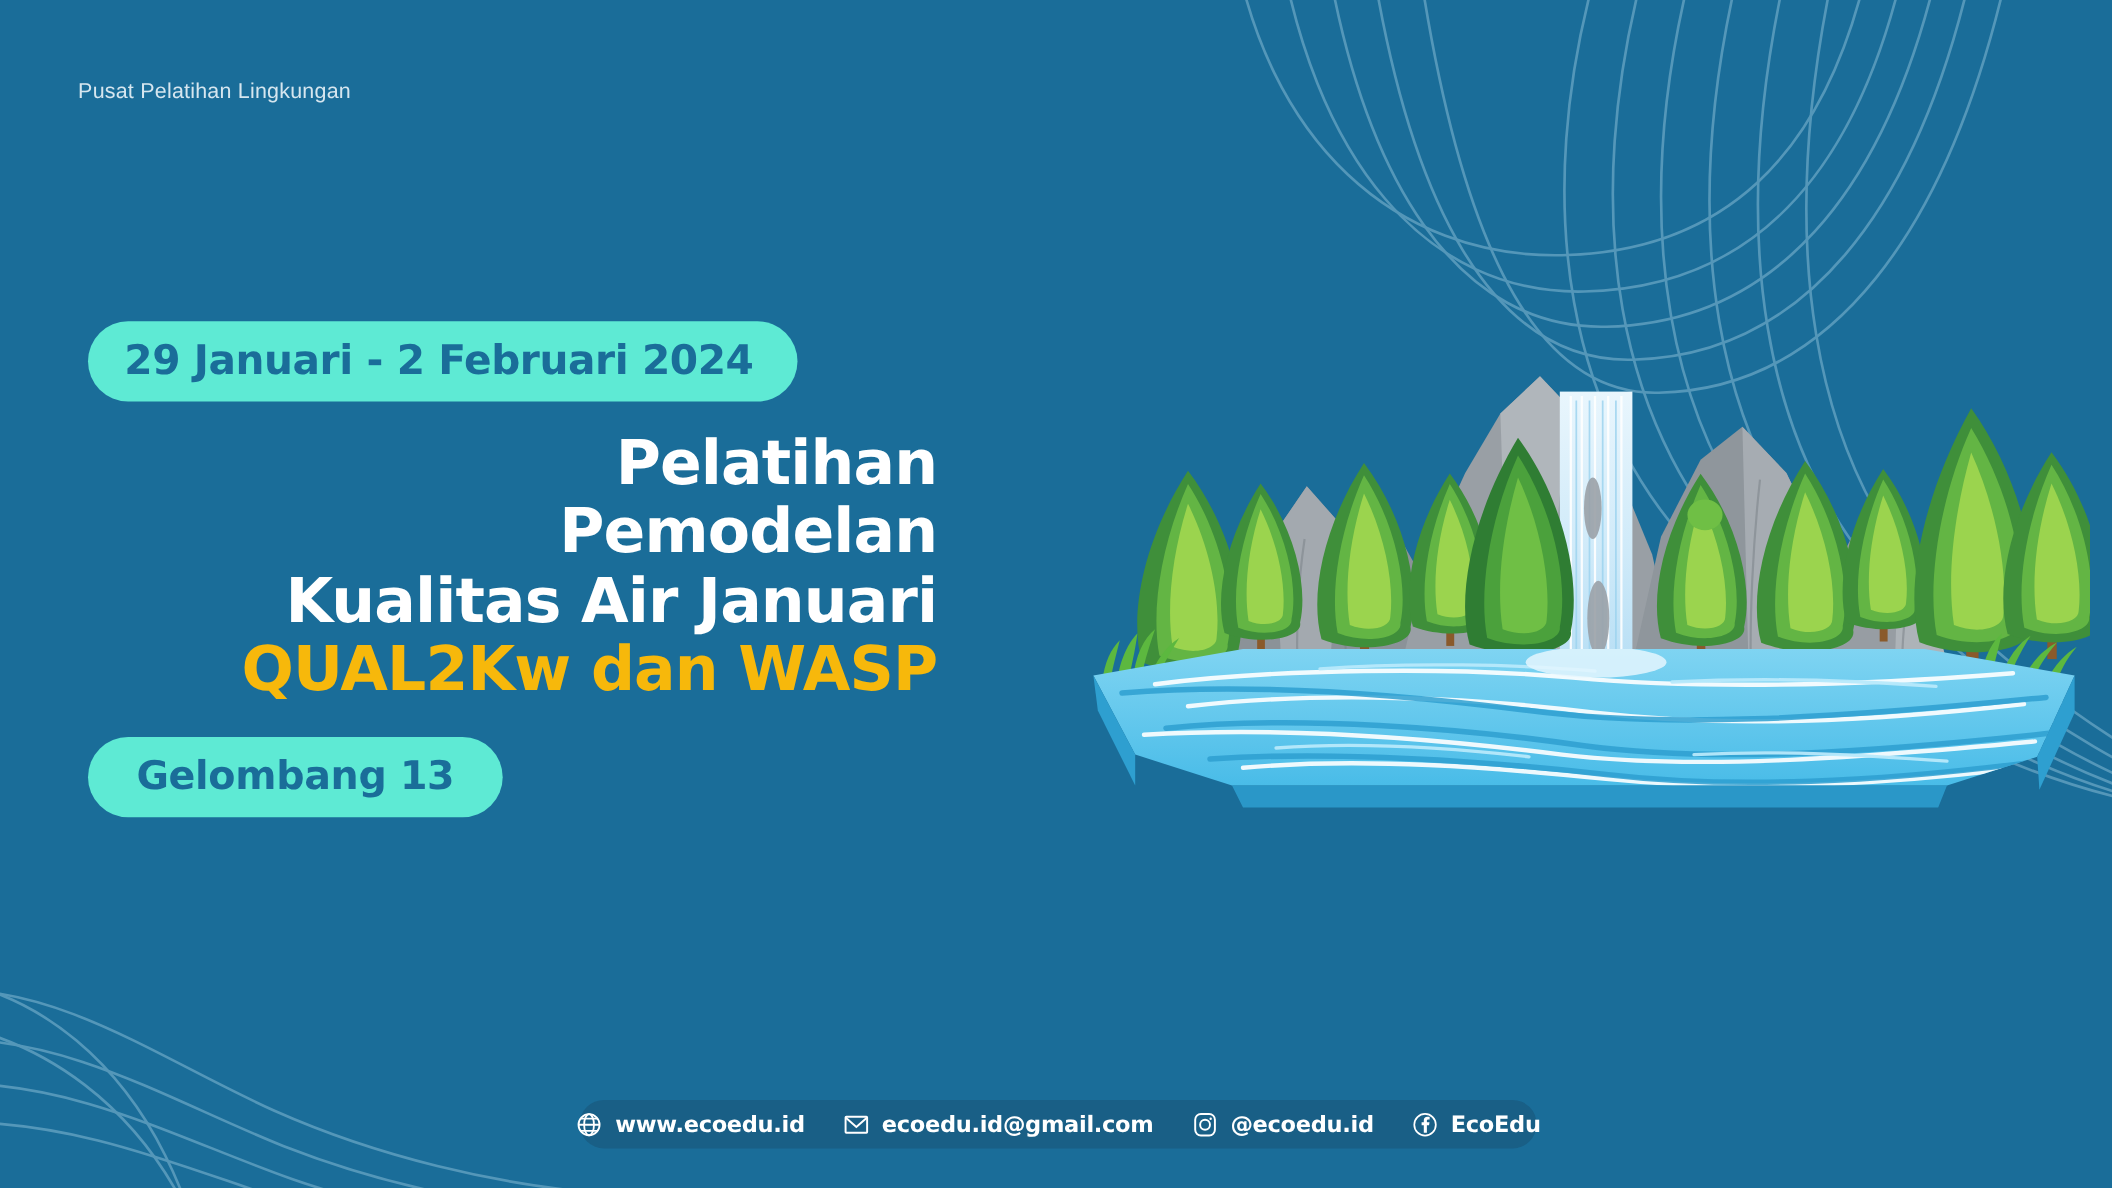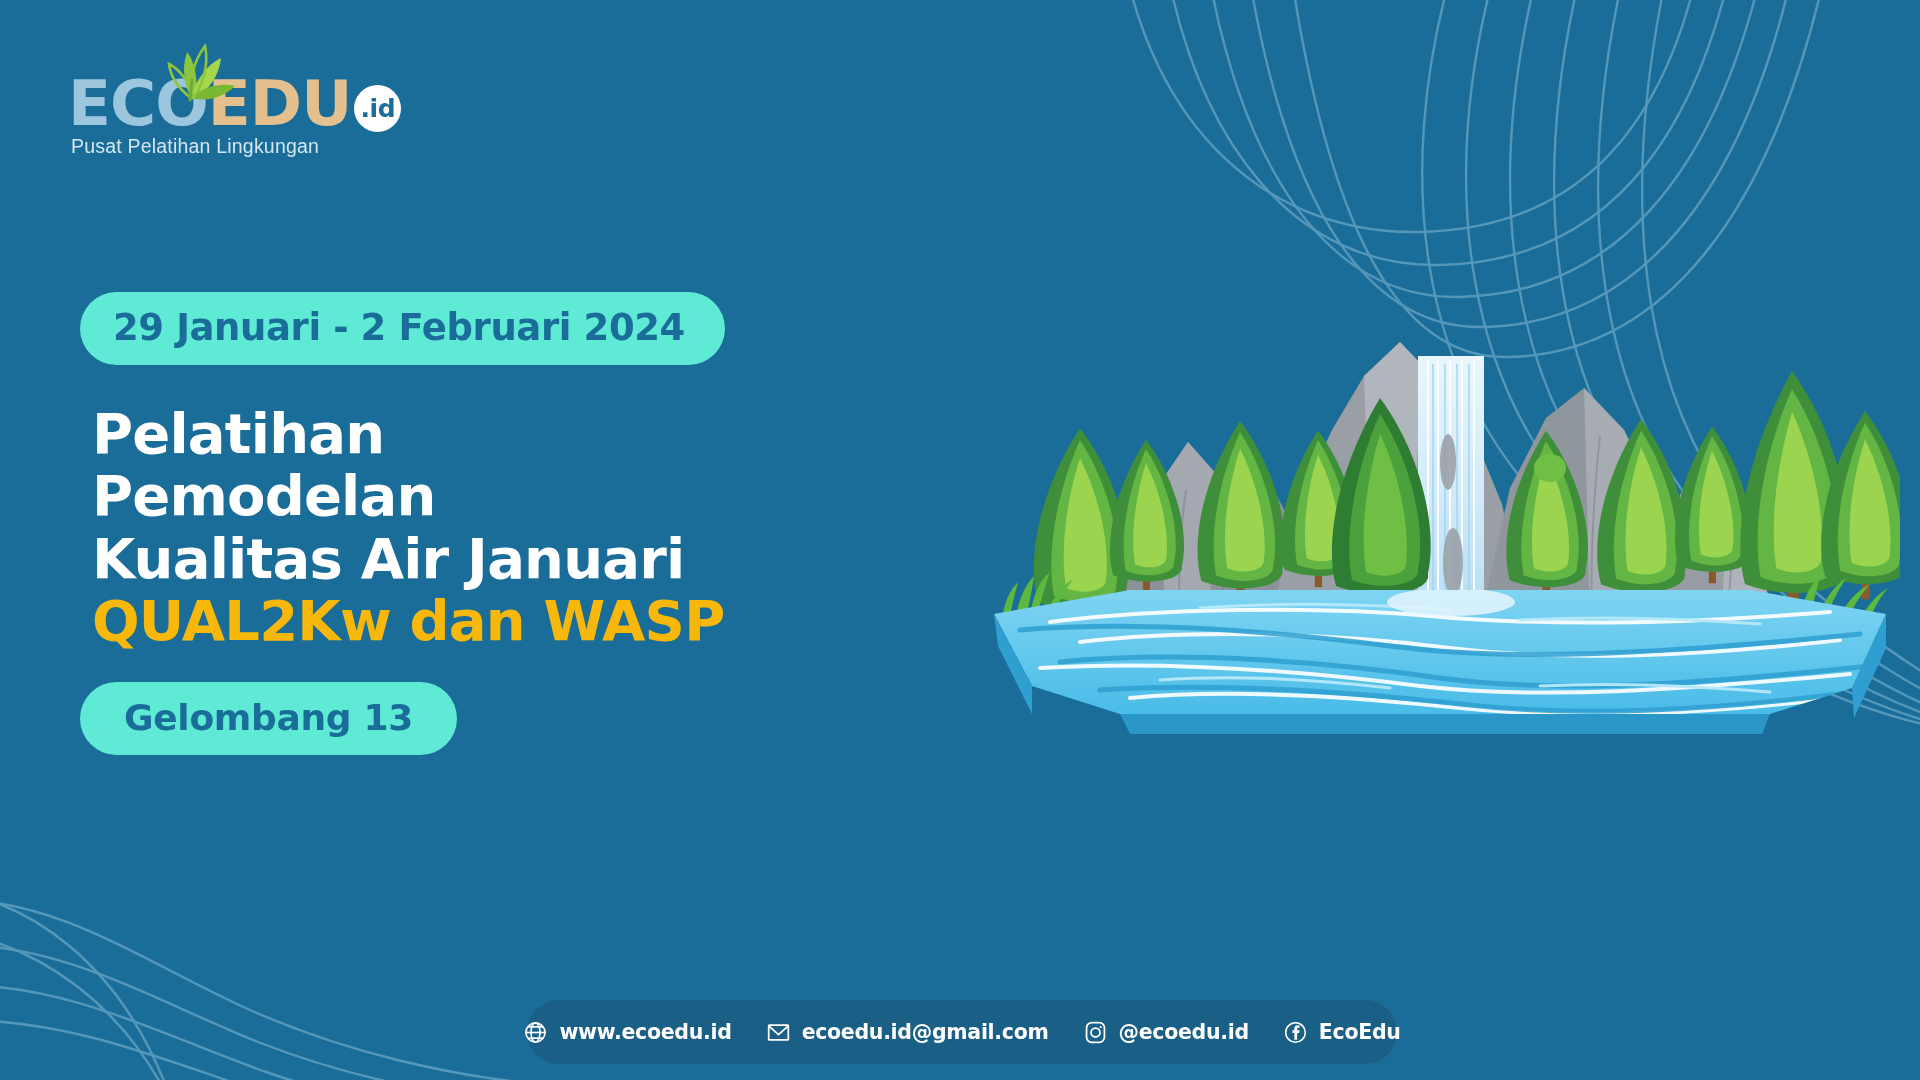--- a/index.html
+++ b/index.html
@@ -42,39 +42,39 @@
 
   .pill {
     display:inline-block; background:#5eead4; border-radius:60px;
     color:#1a6d99; font-weight:700; font-family:"DejaVu Sans", sans-serif;
   }
   .pill-date {
     padding:14px 40px 16px 33px; font-size:37px; letter-spacing:-0.4px;
     margin-left:-12px;
   }
 
-  .headline { margin-top:38px; }
+  .headline { margin-top:26px;text-align:right; }
   .headline .line {
     color:#ffffff; font-size:56px; font-weight:700; line-height:1.115;
     font-family:"DejaVu Sans", sans-serif; letter-spacing:-0.8px;
     white-space:nowrap;
   }
   .headline .line.accent { color:#f7b80b; }
 
   .pill-wave {
     margin-top:29px; margin-left:-12px;
     padding:15px 44px 17px 44px; font-size:36px; letter-spacing:-0.3px;
   }
 
   
   .illus { position:absolute; left:980px; top:290px; width:920px; height:470px; }
 
   
   .footer {
-    position:absolute; left:527px; top:1000px; width:870px; height:64px;
+    position:absolute; left:527px; top:1000px; width:870px; height:44px;
     background:#195f86; border-radius:34px;
     display:flex; align-items:center; justify-content:center; gap:34px;
   }
   .contact { display:flex; align-items:center; gap:11px; }
   .contact-label {
     color:#ffffff; font-size:20.5px; font-weight:700;
     font-family:"DejaVu Sans", sans-serif; letter-spacing:-0.3px; white-space:nowrap;
   }
   .contact-icon { width:25px; height:25px; flex:0 0 25px; display:block; }
 </style>
@@ -100,35 +100,20 @@
     <path d="M-40 900 C60 900, 150 965, 250 1010 C340 1050, 450 1078, 560 1086"></path>
     <path d="M-40 945 C66 945, 158 1002, 258 1042 C350 1078, 456 1100, 566 1106"></path>
     <path d="M-40 985 C72 985, 164 1036, 266 1072 C358 1104, 462 1122, 572 1126"></path>
     <path d="M-40 1020 C78 1020, 172 1064, 274 1096 C366 1124, 468 1140, 578 1144"></path>
     <path d="M-50 890 C42 906, 110 970, 150 1050 C178 1106, 186 1150, 188 1190"></path>
     <path d="M-50 930 C48 948, 120 1010, 162 1086 C190 1138, 200 1176, 202 1210"></path>
   </g>
 </svg>
 
 <div class="logo-block">
-  <div class="logo-row">
-    <span class="logo-eco">ECO</span>
-    <span class="logo-edu">EDU</span>
-    <svg class="logo-leaf" viewBox="0 0 78 62" xmlns="http://www.w3.org/2000/svg">
-      <path d="M30 58 C24 46, 20 30, 26 12 C34 22, 37 40, 35 56 Z" fill="#8cc63f"></path>
-      <path d="M31 57 C34 42, 44 26, 60 18 C58 36, 47 52, 33 58 Z" fill="#a6d64a"></path>
-      <path d="M31 57 C40 48, 58 42, 74 46 C62 58, 44 62, 31 58 Z" fill="#7ab832"></path>
-      <path d="M30 58 C22 52, 10 40, 8 24 C20 30, 29 44, 32 57 Z" fill="none" stroke="#8cc63f" stroke-width="2.6"></path>
-      <path d="M30 58 C28 42, 32 22, 44 6 C48 24, 42 46, 32 58 Z" fill="none" stroke="#8cc63f" stroke-width="2.6"></path>
-      <path d="M29 60 L31 40" stroke="#6fae2c" stroke-width="3" stroke-linecap="round" fill="none"></path>
-    </svg>
-    <span class="logo-dotid">
-      <span>.id</span>
-    </span>
-  </div>
   <div class="logo-tagline">Pusat Pelatihan Lingkungan</div>
 </div>
 
 <div class="content">
 
   <div class="pill pill-date">29 Januari - 2 Februari 2024</div>
 
   <div class="headline">
     <div class="line">Pelatihan</div>
     <div class="line">Pemodelan</div>

